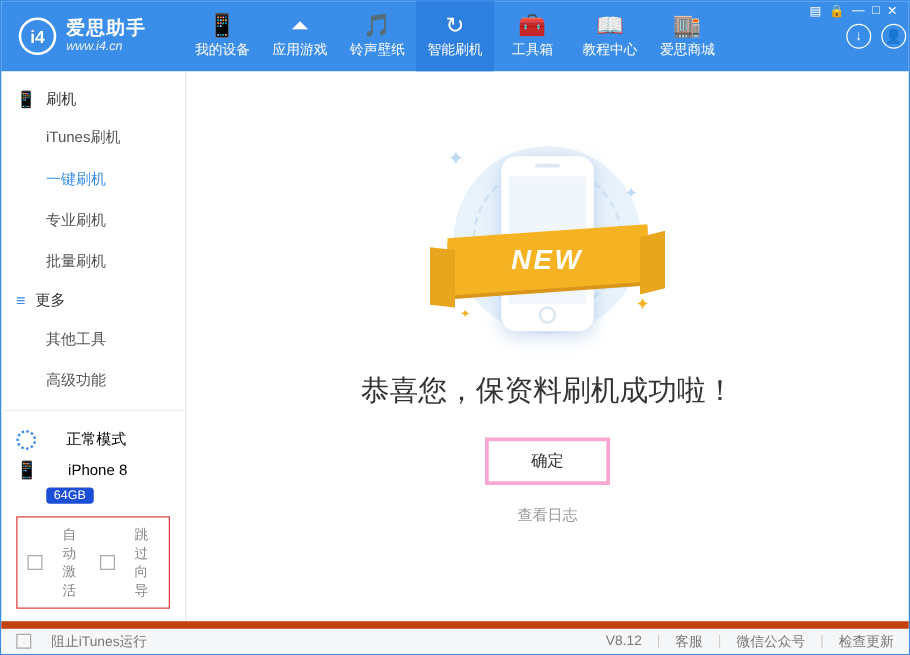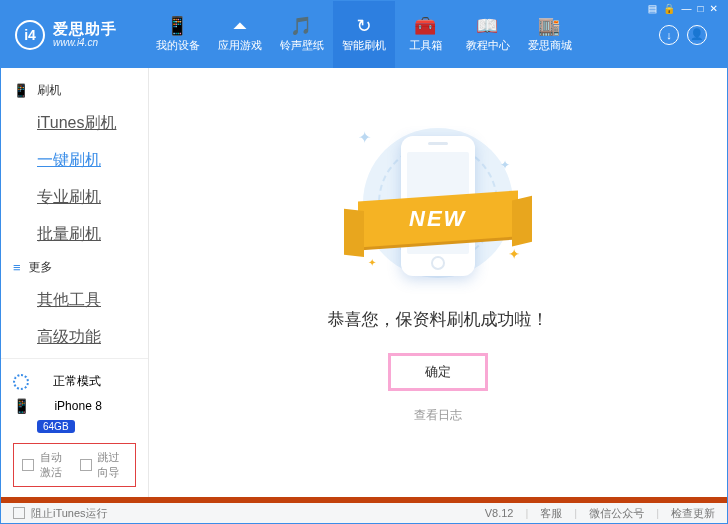--- a/index.html
+++ b/index.html
@@ -1,20 +1,20 @@
 <!DOCTYPE html>
 <html><head>
 <meta charset="utf-8">
 <style>
   * { box-sizing: border-box; margin: 0; padding: 0; }
   body { font-family: "Microsoft YaHei", Arial, sans-serif; font-size: 12px; background: #fff; width: 728px; height: 524px; overflow: hidden; }
   .app { display: flex; flex-direction: column; height: 524px; border: 1px solid #3a8de8; }
 
   
-  .header { background: #3a8de8; height: 67px; display: flex; align-items: center; color: #fff; padding: 0 20px 0 14px; }
+  .header { background: #3a8de8; height: 56px; display: flex; align-items: center; color: #fff; padding: 0 2px 0 14px; }
   .logo { display: flex; align-items: center; gap: 8px; margin-right: 20px; min-width: 112px; }
   .logo-circ { width: 30px; height: 30px; border: 2px solid #fff; border-radius: 50%; display: flex; align-items: center; justify-content: center; font-weight: bold; font-size: 14px; }
   .logo-text { display: flex; flex-direction: column; line-height: 1.1; }
   .logo-main { font-size: 15px; font-weight: bold; letter-spacing: 1px; }
   .logo-sub { font-size: 10px; opacity: .9; font-style: italic; }
   .nav { display: flex; flex: 1; height: 100%; }
   .nav-item { width: 62px; display: flex; flex-direction: column; align-items: center; justify-content: center; gap: 3px; cursor: pointer; }
   .nav-item.active { background: #2d7fe0; }
   .nav-icon { font-size: 18px; line-height: 1; }
   .nav-label { font-size: 11px; }
@@ -22,48 +22,48 @@
   .hr-icon { width: 20px; height: 20px; border: 1.5px solid #fff; border-radius: 50%; display: flex; align-items: center; justify-content: center; font-size: 11px; cursor: pointer; }
   .win-controls { position: absolute; top: 3px; right: 10px; display: flex; gap: 6px; color: #fff; font-size: 10px; }
   .win-btn { cursor: pointer; }
 
   
   .body { flex: 1; display: flex; min-height: 0; }
   .sidebar { width: 148px; border-right: 1px solid #e8e8e8; display: flex; flex-direction: column; }
   .side-scroll { flex: 1; overflow: auto; padding-top: 8px; }
   .side-group { padding: 6px 12px; color: #333; display: flex; align-items: center; gap: 8px; font-size: 12px; }
   .side-group .gicon { color: #3a8de8; font-size: 13px; }
-  .side-item { padding: 8px 12px 8px 36px; color: #555; cursor: pointer; font-size: 16px; text-decoration: underline; }
+  .side-item { padding: 8px 12px 8px 36px; color: #555; cursor: pointer; font-size: 12px; }
   .side-item.active { color: #3a8de8; }
   .side-bottom { padding: 10px 12px; border-top: 1px solid #eee; }
   .mode-row, .device-row { display: flex; align-items: center; gap: 24px; padding: 4px 0; }
   .mode-icon { width: 16px; height: 16px; border: 2px dotted #3a8de8; border-radius: 50%; }
   .dev-icon { color: #3a8de8; font-size: 14px; }
   .badge { background: #1d4ed8; color: #fff; font-size: 10px; padding: 1px 6px; border-radius: 3px; margin-left: 24px; margin-top: 2px; display: inline-block; }
   .check-row { border: 1.5px solid #e04040; padding: 6px 8px; margin-top: 10px; display: flex; gap: 10px; align-items: center; }
   .cb { width: 12px; height: 12px; border: 1px solid #aaa; display: inline-block; flex-shrink: 0; }
-  .cb-label { color: #888; font-size: 11px; display: flex; align-items: center; gap: 6px; }
+  .cb-label { color: #888; font-size: 11px; display: flex; align-items: center; gap: 16px; }
 
   
   .main { flex: 1; display: flex; flex-direction: column; align-items: center; justify-content: flex-start; padding-top: 50px; position: relative; }
   .illus { width: 200px; height: 170px; position: relative; margin-bottom: 20px; }
   .disc { position: absolute; left: 50%; top: 50%; width: 150px; height: 150px; margin: -75px 0 0 -75px; border-radius: 50%; background: #e8f2fb; }
   .disc::after { content:""; position:absolute; inset: 15px; border: 2px dashed #cfe3f5; border-radius: 50%; }
   .phone { position: absolute; left: 50%; top: 18px; width: 74px; height: 140px; margin-left: -37px; background: #fff; border-radius: 12px; box-shadow: 0 4px 14px rgba(60,120,200,.25); }
   .phone::before { content:""; position:absolute; top: 6px; left:50%; width: 20px; height:3px; background:#dfe8f2; border-radius:2px; transform:translateX(-50%);}
   .phone::after { content:""; position:absolute; bottom:6px; left:50%; width:10px; height:10px; border:2px solid #dfe8f2; border-radius:50%; transform:translateX(-50%);}
   .phone-screen { position:absolute; top:16px; bottom:22px; left:6px; right:6px; background:#f1f6fb; border-radius:2px;}
   .ribbon { position:absolute; left: 20px; right: 20px; top: 78px; height: 46px; background:#f5b324; transform: skewY(-4deg); display:flex; align-items:center; justify-content:center; box-shadow: 0 3px 0 #d9961a; }
   .ribbon::before, .ribbon::after { content:""; position:absolute; top:8px; width:20px; height:46px; background:#e8a61e; z-index:-1; }
   .ribbon::before { left:-14px; transform: skewY(10deg); }
   .ribbon::after { right:-14px; transform: skewY(-10deg); }
   .ribbon-text { color:#fff; font-weight:bold; font-size:22px; font-style:italic; letter-spacing:2px; transform: skewY(4deg); }
   .spark { position:absolute; color:#bcd9f2; font-size:16px; }
   .s1 { left: 20px; top: 10px; } .s2 { right: 28px; top: 40px; font-size:12px; } .s3 { left: 30px; bottom: 20px; font-size:10px; color:#f5b324;} .s4 { right: 18px; bottom: 26px; font-size:14px; color:#f5b324;}
-  .success-text { font-size: 17px; color: #333; margin-bottom: 22px; }
+  .success-text { font-size: 23px; color: #333; margin-bottom: 22px; }
   .ok-btn { border: 3px solid #f9a8d4; background: #fff; padding: 7px 34px; font-size: 13px; color:#333; cursor: pointer; margin-bottom: 16px; }
   .view-log { color: #999; font-size: 12px; cursor: pointer; }
 
   
   .footer { height: 26px; background: #f5f6f7; border-top: 6px solid #c2410c; display: flex; align-items: center; padding: 0 12px; font-size: 11px; color: #777; }
   .footer .cb-label { color:#777; }
   .footer-right { margin-left: auto; display: flex; gap: 12px; align-items: center; }
   .sep { color: #ccc; }
 </style>
 </head>

